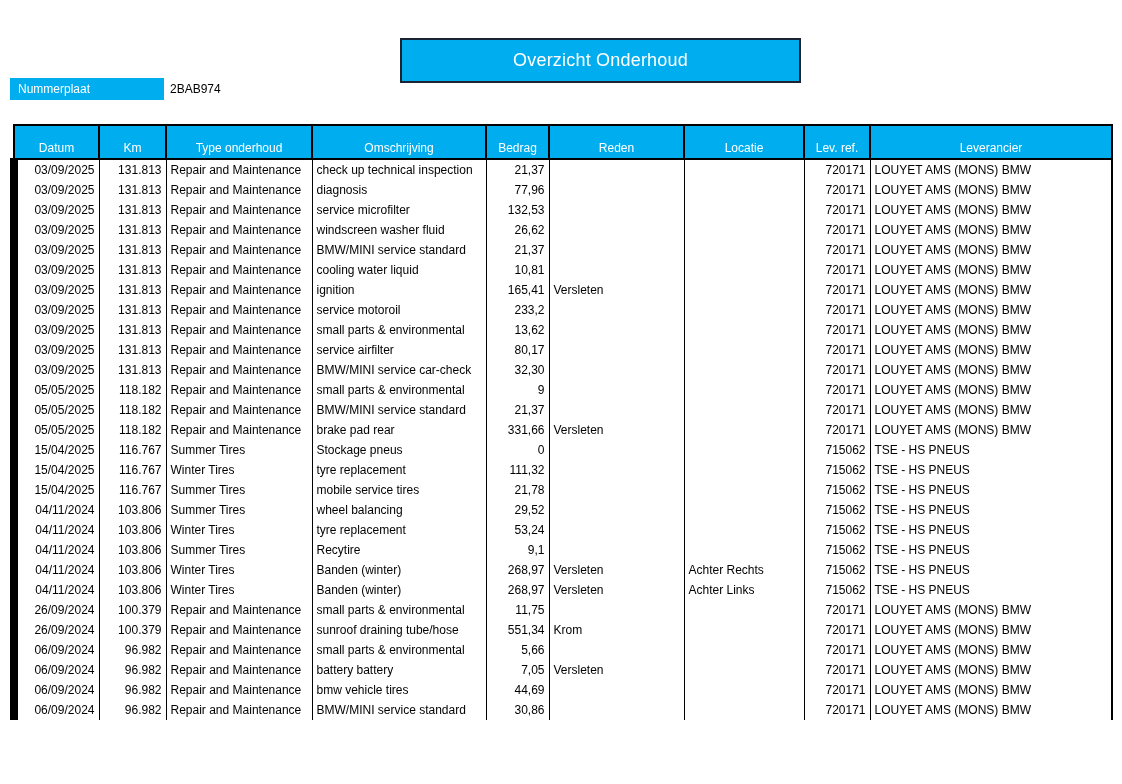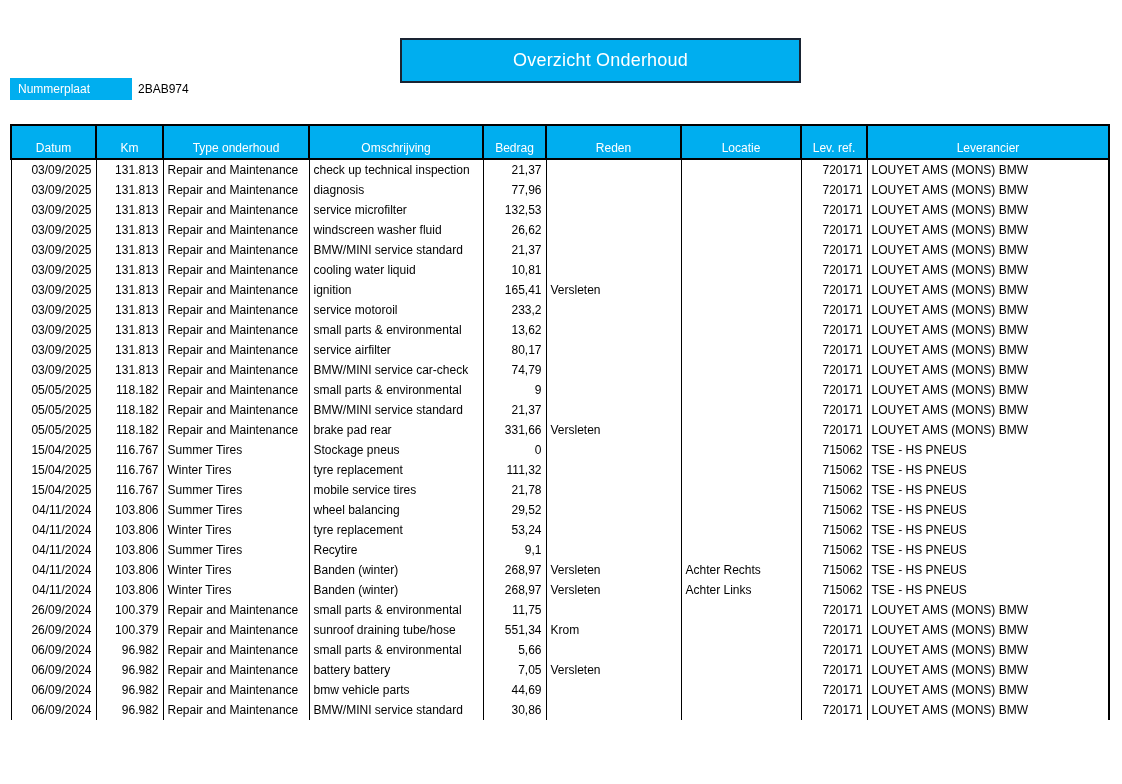--- a/index.html
+++ b/index.html
@@ -11,41 +11,41 @@
   .title-bar {
     position:absolute; left:400px; top:38px; width:401px; height:45px;
     background:#00AEEF; border:2px solid #1A2433;
     display:flex; align-items:center; justify-content:center;
     color:#ffffff; font-size:18px; letter-spacing:0.2px;
   }
 
   
   .plate-row { position:absolute; left:10px; top:78px; height:22px; display:flex; align-items:center; }
   .plate-label {
-    width:122px; height:22px; background:#00AEEF; color:#ffffff;
+    width:154px; height:22px; background:#00AEEF; color:#ffffff;
     font-size:12px; line-height:22px; padding-left:8px;
   }
   .plate-value { margin-left:6px; font-size:12px; color:#000; }
 
   
   .table-wrap { position:absolute; left:10px; top:124px; width:1098px; }
   table { border-collapse:collapse; table-layout:fixed; width:1098px; }
   th {
     background:#00AEEF; color:#ffffff; font-weight:normal; font-size:12px;
     height:34px; vertical-align:bottom; padding:0 2px 3px 2px; text-align:center;
     border-top:2px solid #000; border-bottom:2px solid #000;
     border-left:2px solid #000; border-right:2px solid #000;
     white-space:nowrap; overflow:hidden;
   }
   td {
     font-size:12px; height:20px; line-height:20px; padding:0 4px;
     border-left:1px solid #000; border-right:1px solid #000;
     white-space:nowrap; overflow:hidden; background:#fff;
   }
-  tbody tr td:first-child { border-left:1px solid #000000; }
+  tbody tr td:first-child { border-left:8px solid #000000; }
   tbody tr td:last-child  { border-right:2px solid #000; }
   td.al-right { text-align:right; }
   td.al-left  { text-align:left; }
 
   
   .footer {
     position:absolute; left:0; top:748px; width:1098px;
     text-align:center; font-size:11px; color:#000;
   }
 </style>
@@ -198,21 +198,21 @@
             <td class="al-left"></td>
             <td class="al-left"></td>
             <td class="al-right">720171</td>
             <td class="al-left">LOUYET AMS (MONS) BMW</td>
           </tr>
           <tr>
             <td class="al-right">03/09/2025</td>
             <td class="al-right">131.813</td>
             <td class="al-left">Repair and Maintenance</td>
             <td class="al-left">BMW/MINI service car-check</td>
-            <td class="al-right">74,79</td>
+            <td class="al-right">32,30</td>
             <td class="al-left"></td>
             <td class="al-left"></td>
             <td class="al-right">720171</td>
             <td class="al-left">LOUYET AMS (MONS) BMW</td>
           </tr>
           <tr>
             <td class="al-right">05/05/2025</td>
             <td class="al-right">118.182</td>
             <td class="al-left">Repair and Maintenance</td>
             <td class="al-left">small parts &amp; environmental</td>
@@ -373,21 +373,21 @@
             <td class="al-right">7,05</td>
             <td class="al-left">Versleten</td>
             <td class="al-left"></td>
             <td class="al-right">720171</td>
             <td class="al-left">LOUYET AMS (MONS) BMW</td>
           </tr>
           <tr>
             <td class="al-right">06/09/2024</td>
             <td class="al-right">96.982</td>
             <td class="al-left">Repair and Maintenance</td>
-            <td class="al-left">bmw vehicle parts</td>
+            <td class="al-left">bmw vehicle tires</td>
             <td class="al-right">44,69</td>
             <td class="al-left"></td>
             <td class="al-left"></td>
             <td class="al-right">720171</td>
             <td class="al-left">LOUYET AMS (MONS) BMW</td>
           </tr>
           <tr>
             <td class="al-right">06/09/2024</td>
             <td class="al-right">96.982</td>
             <td class="al-left">Repair and Maintenance</td>

